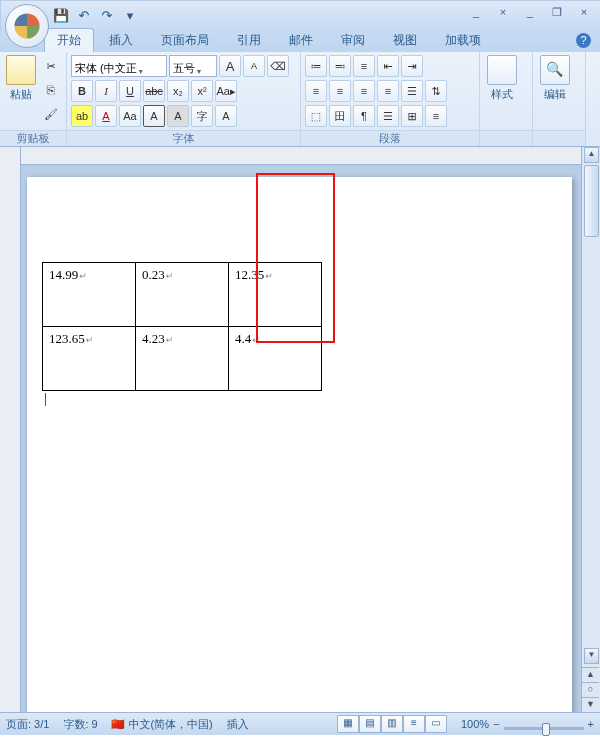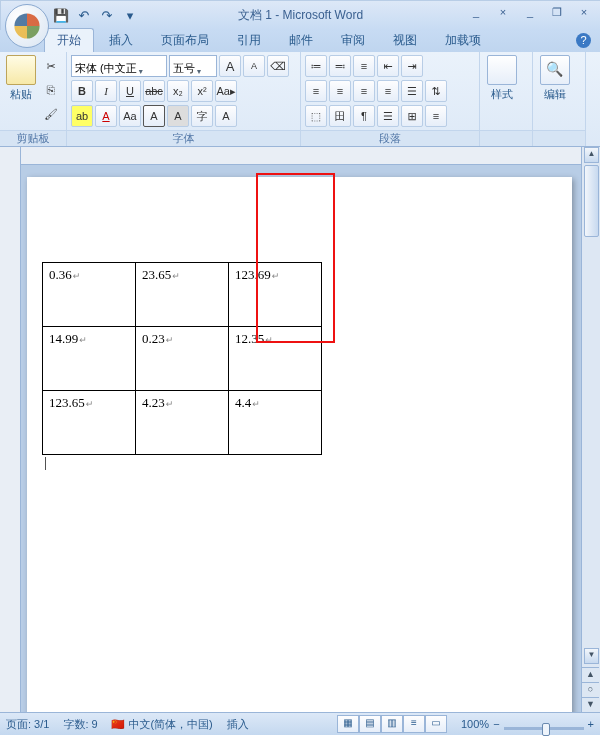--- a/index.html
+++ b/index.html
@@ -58,21 +58,20 @@
 <body>
 
 <div class="titlebar">
   <div class="office-btn"></div>
   <div class="qat">
     <span class="q">💾</span>
     <span class="q">↶</span>
     <span class="q">↷</span>
     <span class="q">▾</span>
   </div>
-  <div class="title-text">文档 1 - Microsoft Word</div>
   <div class="win-ctrl">
     <span>_</span>
     <span>×</span>
     <span>_</span>
     <span>❐</span>
     <span>×</span>
   </div>
 </div>
 
 <div class="tabstrip">
@@ -185,25 +184,20 @@
 
 <div class="docarea">
   <div class="ruler-v"></div>
   <div class="docwrap">
     <div class="ruler-h"></div>
     <div class="page-vp">
       <div class="page">
         <div class="content" style="position:relative;">
           <table class="t">
             <tbody>
-                <tr>
-              <td><span>0.36</span><span class="pmark">↵</span></td>
-              <td><span>23.65</span><span class="pmark">↵</span></td>
-              <td><span>123.69</span><span class="pmark">↵</span></td>
-            </tr>
             <tr>
               <td><span>14.99</span><span class="pmark">↵</span></td>
               <td><span>0.23</span><span class="pmark">↵</span></td>
               <td><span>12.35</span><span class="pmark">↵</span></td>
             </tr>
             <tr>
               <td><span>123.65</span><span class="pmark">↵</span></td>
               <td><span>4.23</span><span class="pmark">↵</span></td>
               <td><span>4.4</span><span class="pmark">↵</span></td>
             </tr>

